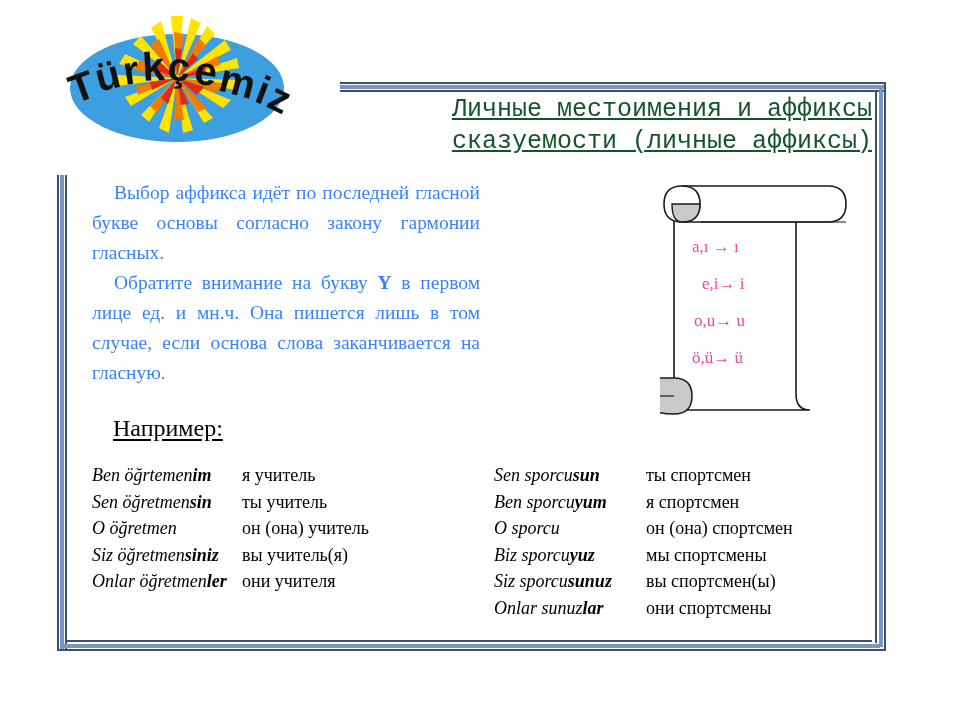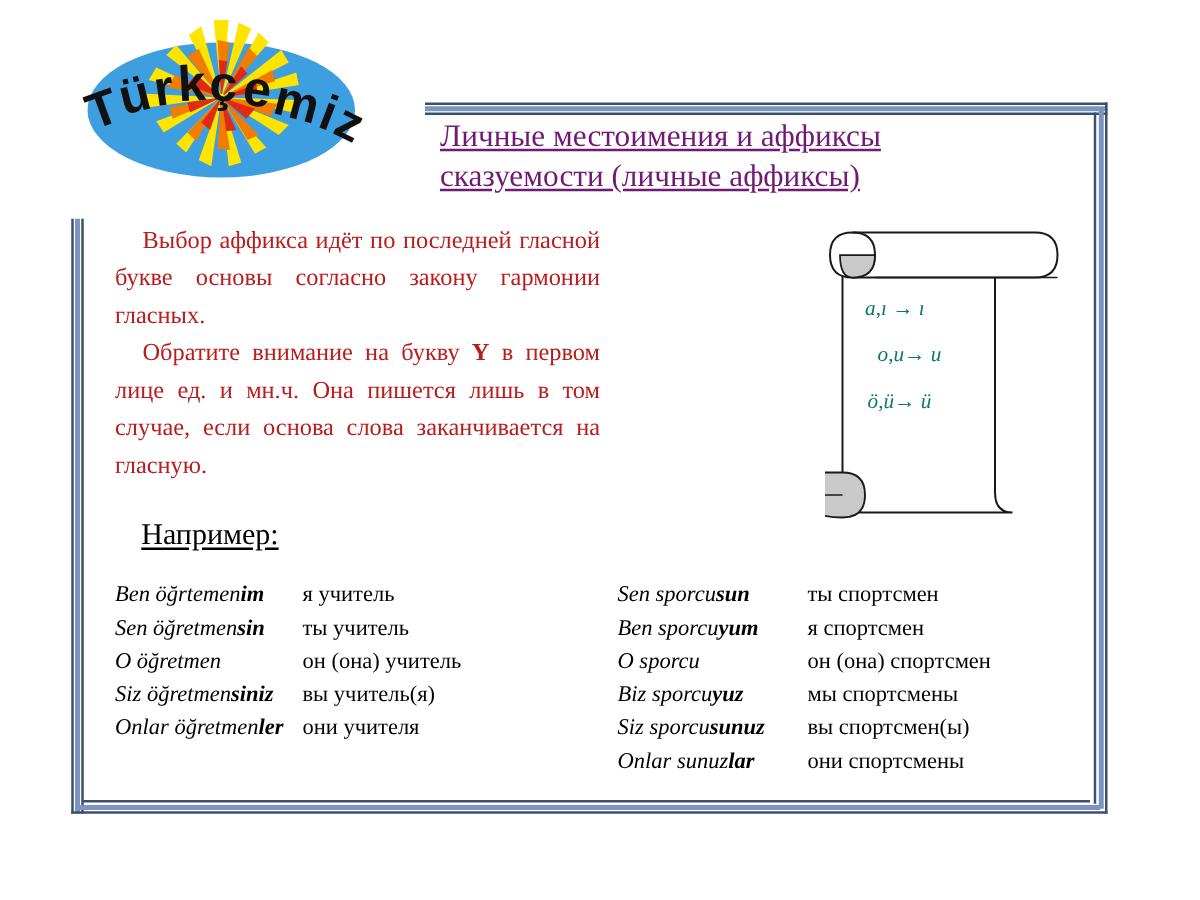--- a/index.html
+++ b/index.html
@@ -33,49 +33,50 @@
   #fb-mid  {left:61px;top:644px;width:819px;height:4px;}
   #fb-in   {left:66px;top:640px;width:806px;height:2px;}
 
   
   #logo{position:absolute;left:55px;top:16px;width:260px;height:160px;}
   #logo svg{display:block;}
 
   
   #title{
     position:absolute;left:352px;top:94px;width:520px;
-    text-align:left;
+    text-align:right;
     font-size:25px;line-height:32px;
-    color:#701a75;
+    color:#14532d;
+    font-family:Liberation Mono, monospace;
   }
   #title span{ text-decoration:underline; text-underline-offset:2px;}
 
   
   #body-text{
     position:absolute;left:92px;top:178px;width:388px;
     font-size:19.5px;line-height:30px;
     text-align:justify;
-    color:#b91c1c;
+    color:#3b82f6;
   }
   #body-text p{margin:0;text-indent:22px;}
   #body-text b{font-weight:bold;}
 
   
   #scroll{position:absolute;left:660px;top:182px;width:225px;height:238px;}
   #scroll svg{display:block;}
   #scroll-lines{
     position:absolute;left:688px;top:228px;width:130px;
-    font-style:italic;font-size:17px;line-height:37px;
-    color:#0f766e;
+    font-size:17px;line-height:37px;
+    color:#ec4899;
   }
   #scroll-lines div{white-space:pre;}
   #scroll-lines div:nth-child(1){padding-left:4px;}
   #scroll-lines div:nth-child(2){padding-left:14px;}
   #scroll-lines div:nth-child(3){padding-left:6px;}
-  #scroll-lines div:nth-child(4){padding-left:4px;margin-left:20px;}
+  #scroll-lines div:nth-child(4){padding-left:4px;}
 
   
   #naprimer{
     position:absolute;left:113px;top:415px;
     font-size:24px;color:#000;
     text-decoration:underline;text-underline-offset:3px;
   }
 
   
   .ex-table{
@@ -194,20 +195,21 @@
     <path d="M22 4 Q40 4 40 22 Q40 40 22 40" fill="none" stroke="#1a1a1a" stroke-width="1.6"></path>
     <path d="M12 22 L40 22 Q40 40 22 40 Q12 40 12 22 Z" fill="#c9c9c9" stroke="#1a1a1a" stroke-width="1.4"></path>
     <line x1="40" y1="40" x2="186" y2="40" stroke="#1a1a1a" stroke-width="1.2"></line>
 
     <path d="M-16 196 L14 196 Q32 196 32 214 Q32 232 14 232 Q-16 232 -16 214 Z" fill="#c9c9c9" stroke="#1a1a1a" stroke-width="1.5"></path>
     <path d="M-16 214 L14 214" stroke="#1a1a1a" stroke-width="1.2" fill="none"></path>
   </svg>
 </div>
 <div id="scroll-lines">
   <div>a,ı → ı</div>
+  <div>e,i→ i</div>
   <div>o,u→ u</div>
   <div>ö,ü→ ü</div>
 </div>
 
 <div id="naprimer">Например:</div>
 
 <table class="ex-table" id="ex-left">
   <tbody>
     <tr>
       <td class="ex-tr-col"><span>Ben öğrtemen</span><b>im</b></td>

